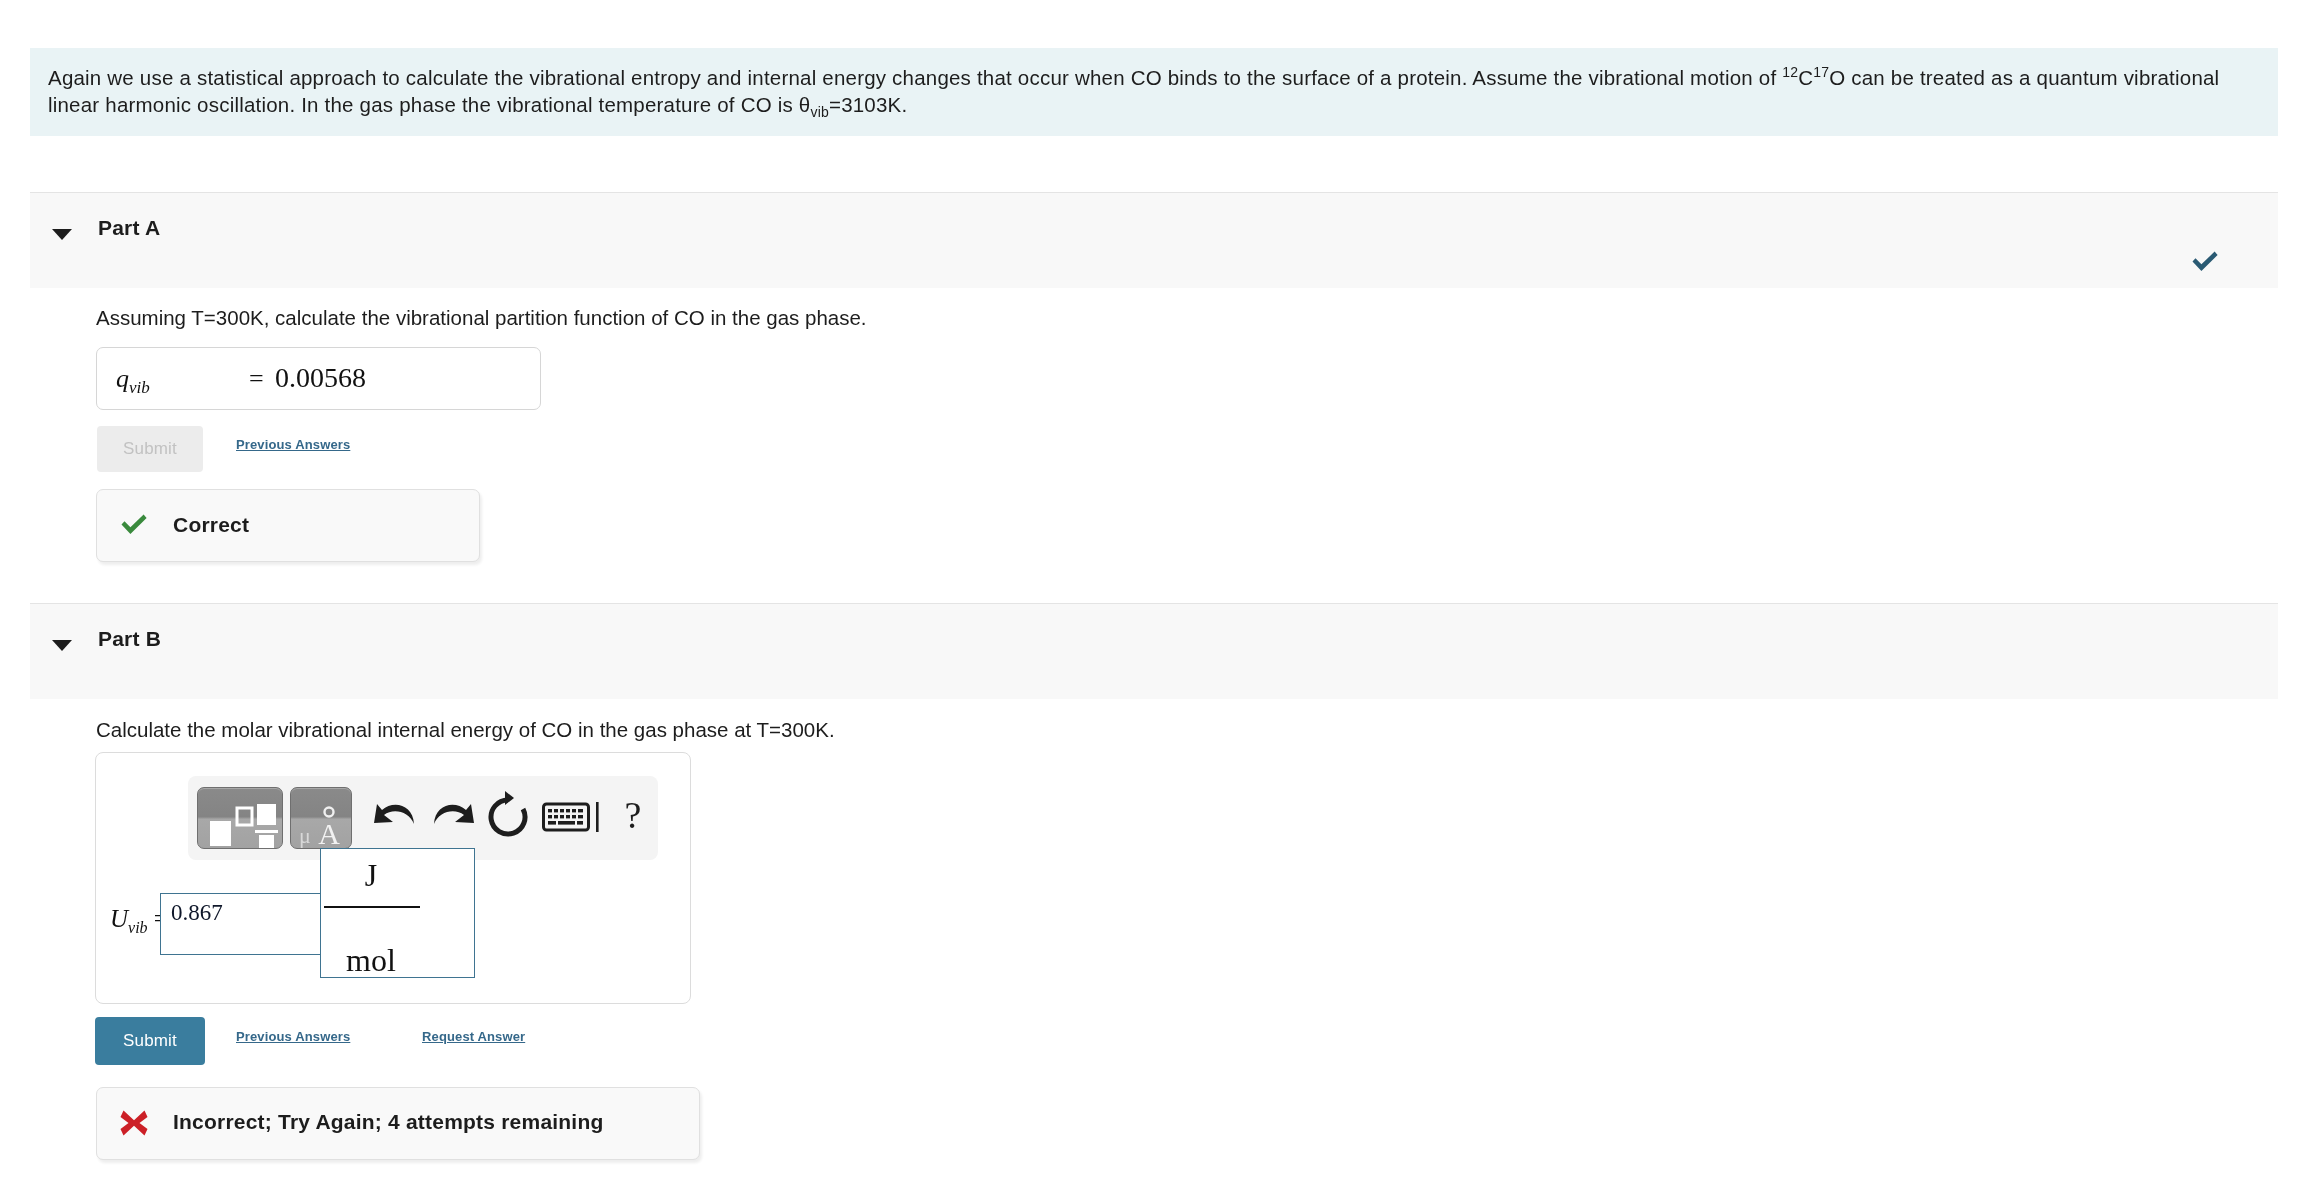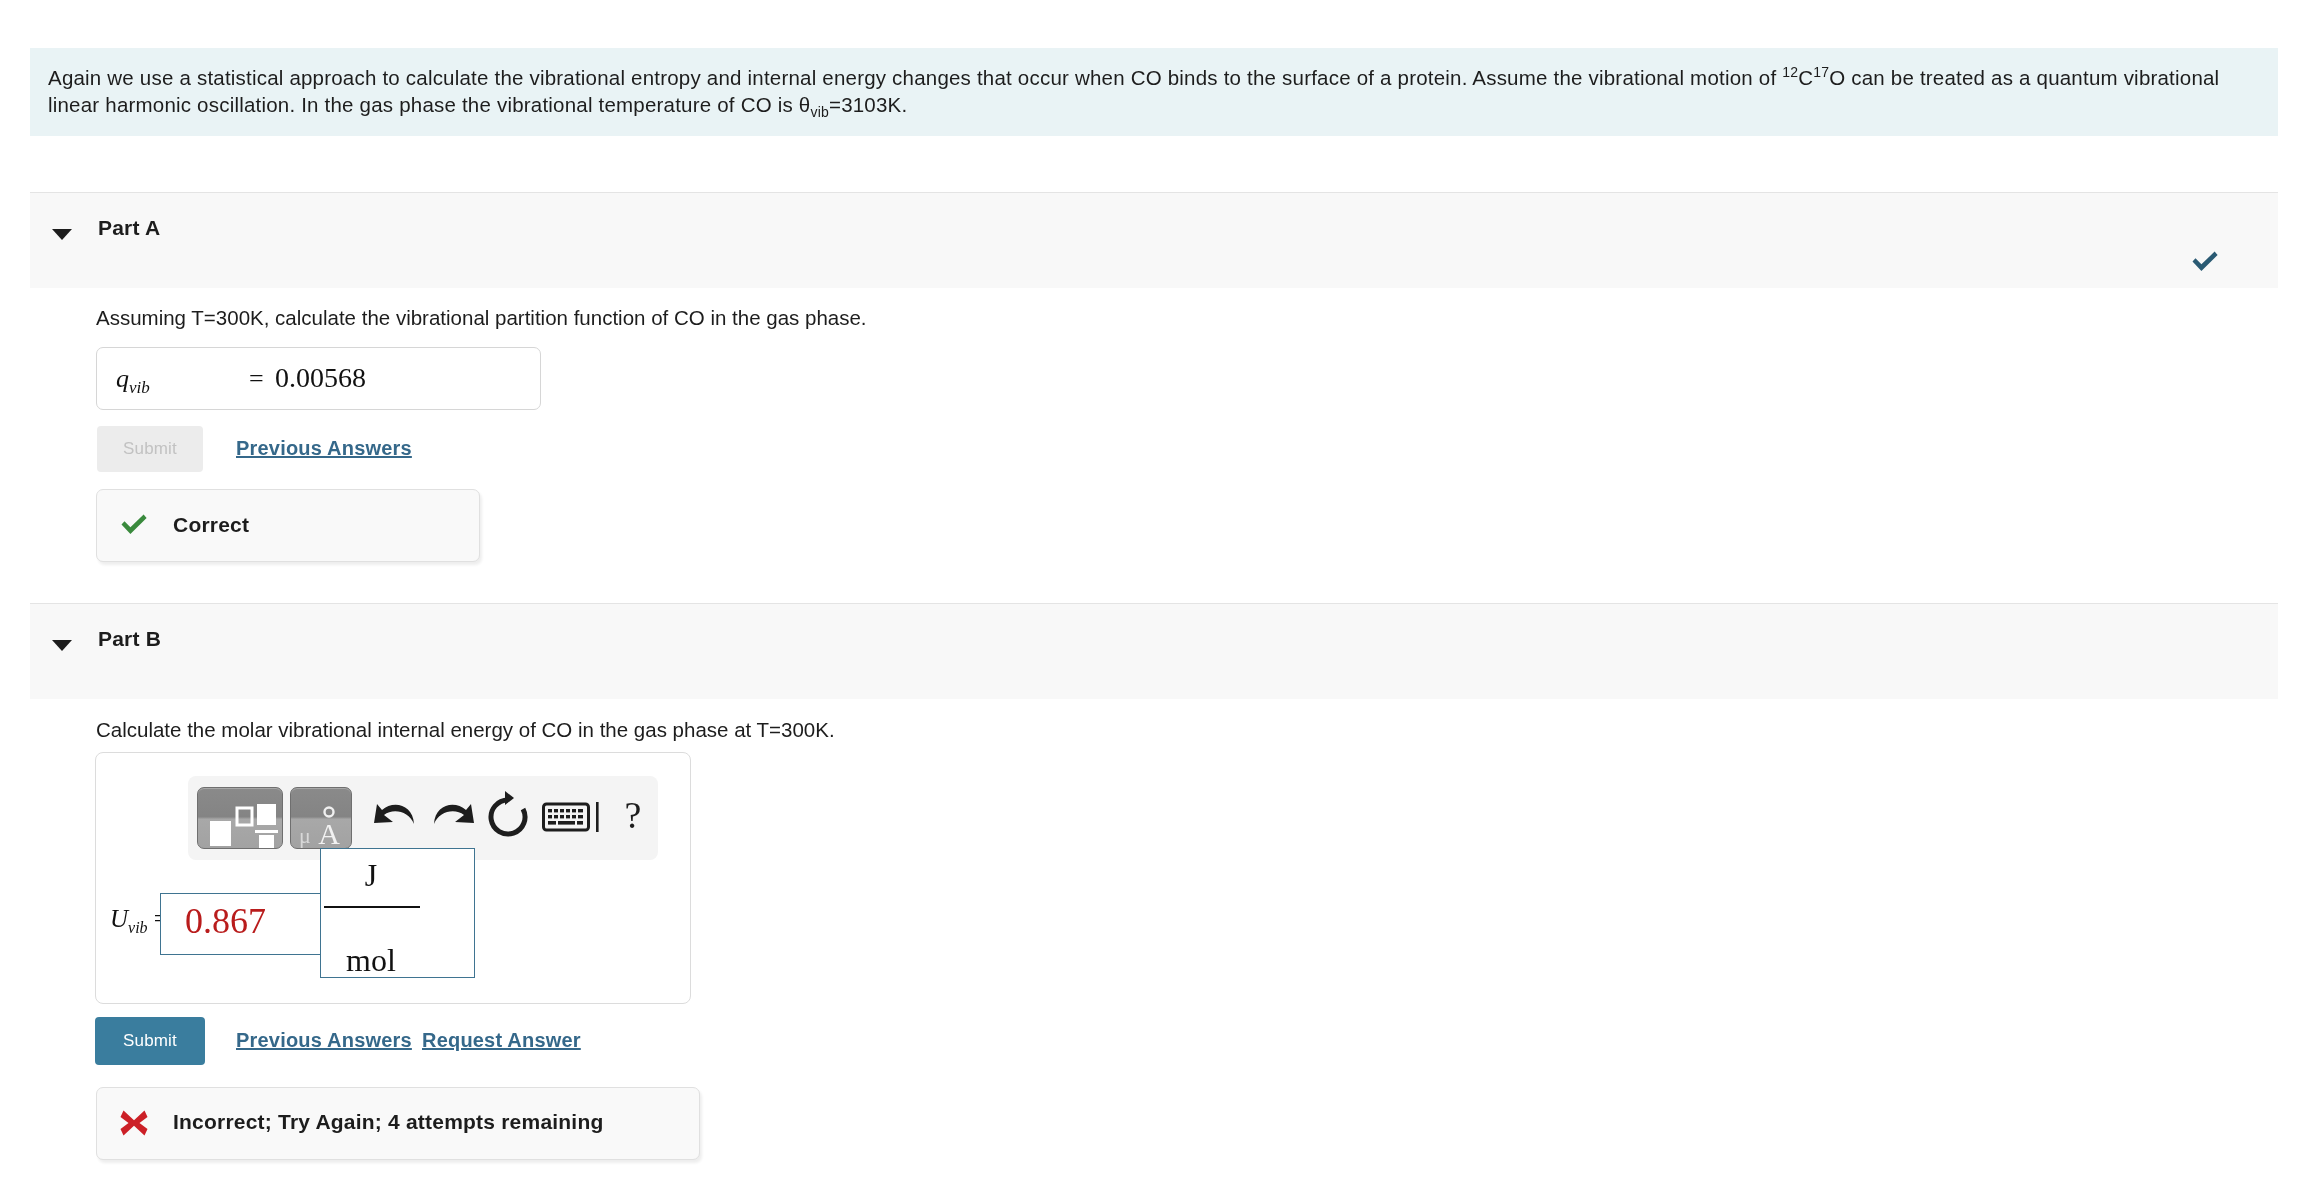--- a/index.html
+++ b/index.html
@@ -152,21 +152,21 @@
     color: #c2c2c2;
     cursor: default;
   }
   .btn-primary {
     background: #3a7d9e;
     color: #ffffff;
   }
   .link {
     position: absolute;
     color: #35688a;
-    font-size: 20px;
+    font-size: 13px;
     font-weight: bold;
     text-decoration: underline;
     letter-spacing: 0.01em;
     white-space: nowrap;
     cursor: pointer;
   }
 
   
   .feedback {
     position: absolute;
@@ -234,24 +234,24 @@
     left: 64px;
     top: 140px;
     width: 232px;
     height: 62px;
     border: 1px solid #3f7491;
     background: #ffffff;
     box-sizing: border-box;
   }
   .val-input .num {
     position: absolute;
-    left: 24px;
+    left: 10px;
     top: 6px;
-    font-size: 36px;
-    color: #b91c1c;
+    font-size: 23px;
+    color: #0f172a;
   }
   .vlabel {
     position: absolute;
     left: 14px;
     top: 152px;
     font-size: 25px;
     font-style: italic;
     color: #111;
   }
   .vlabel sub { font-size: 16px; font-style: italic; }

